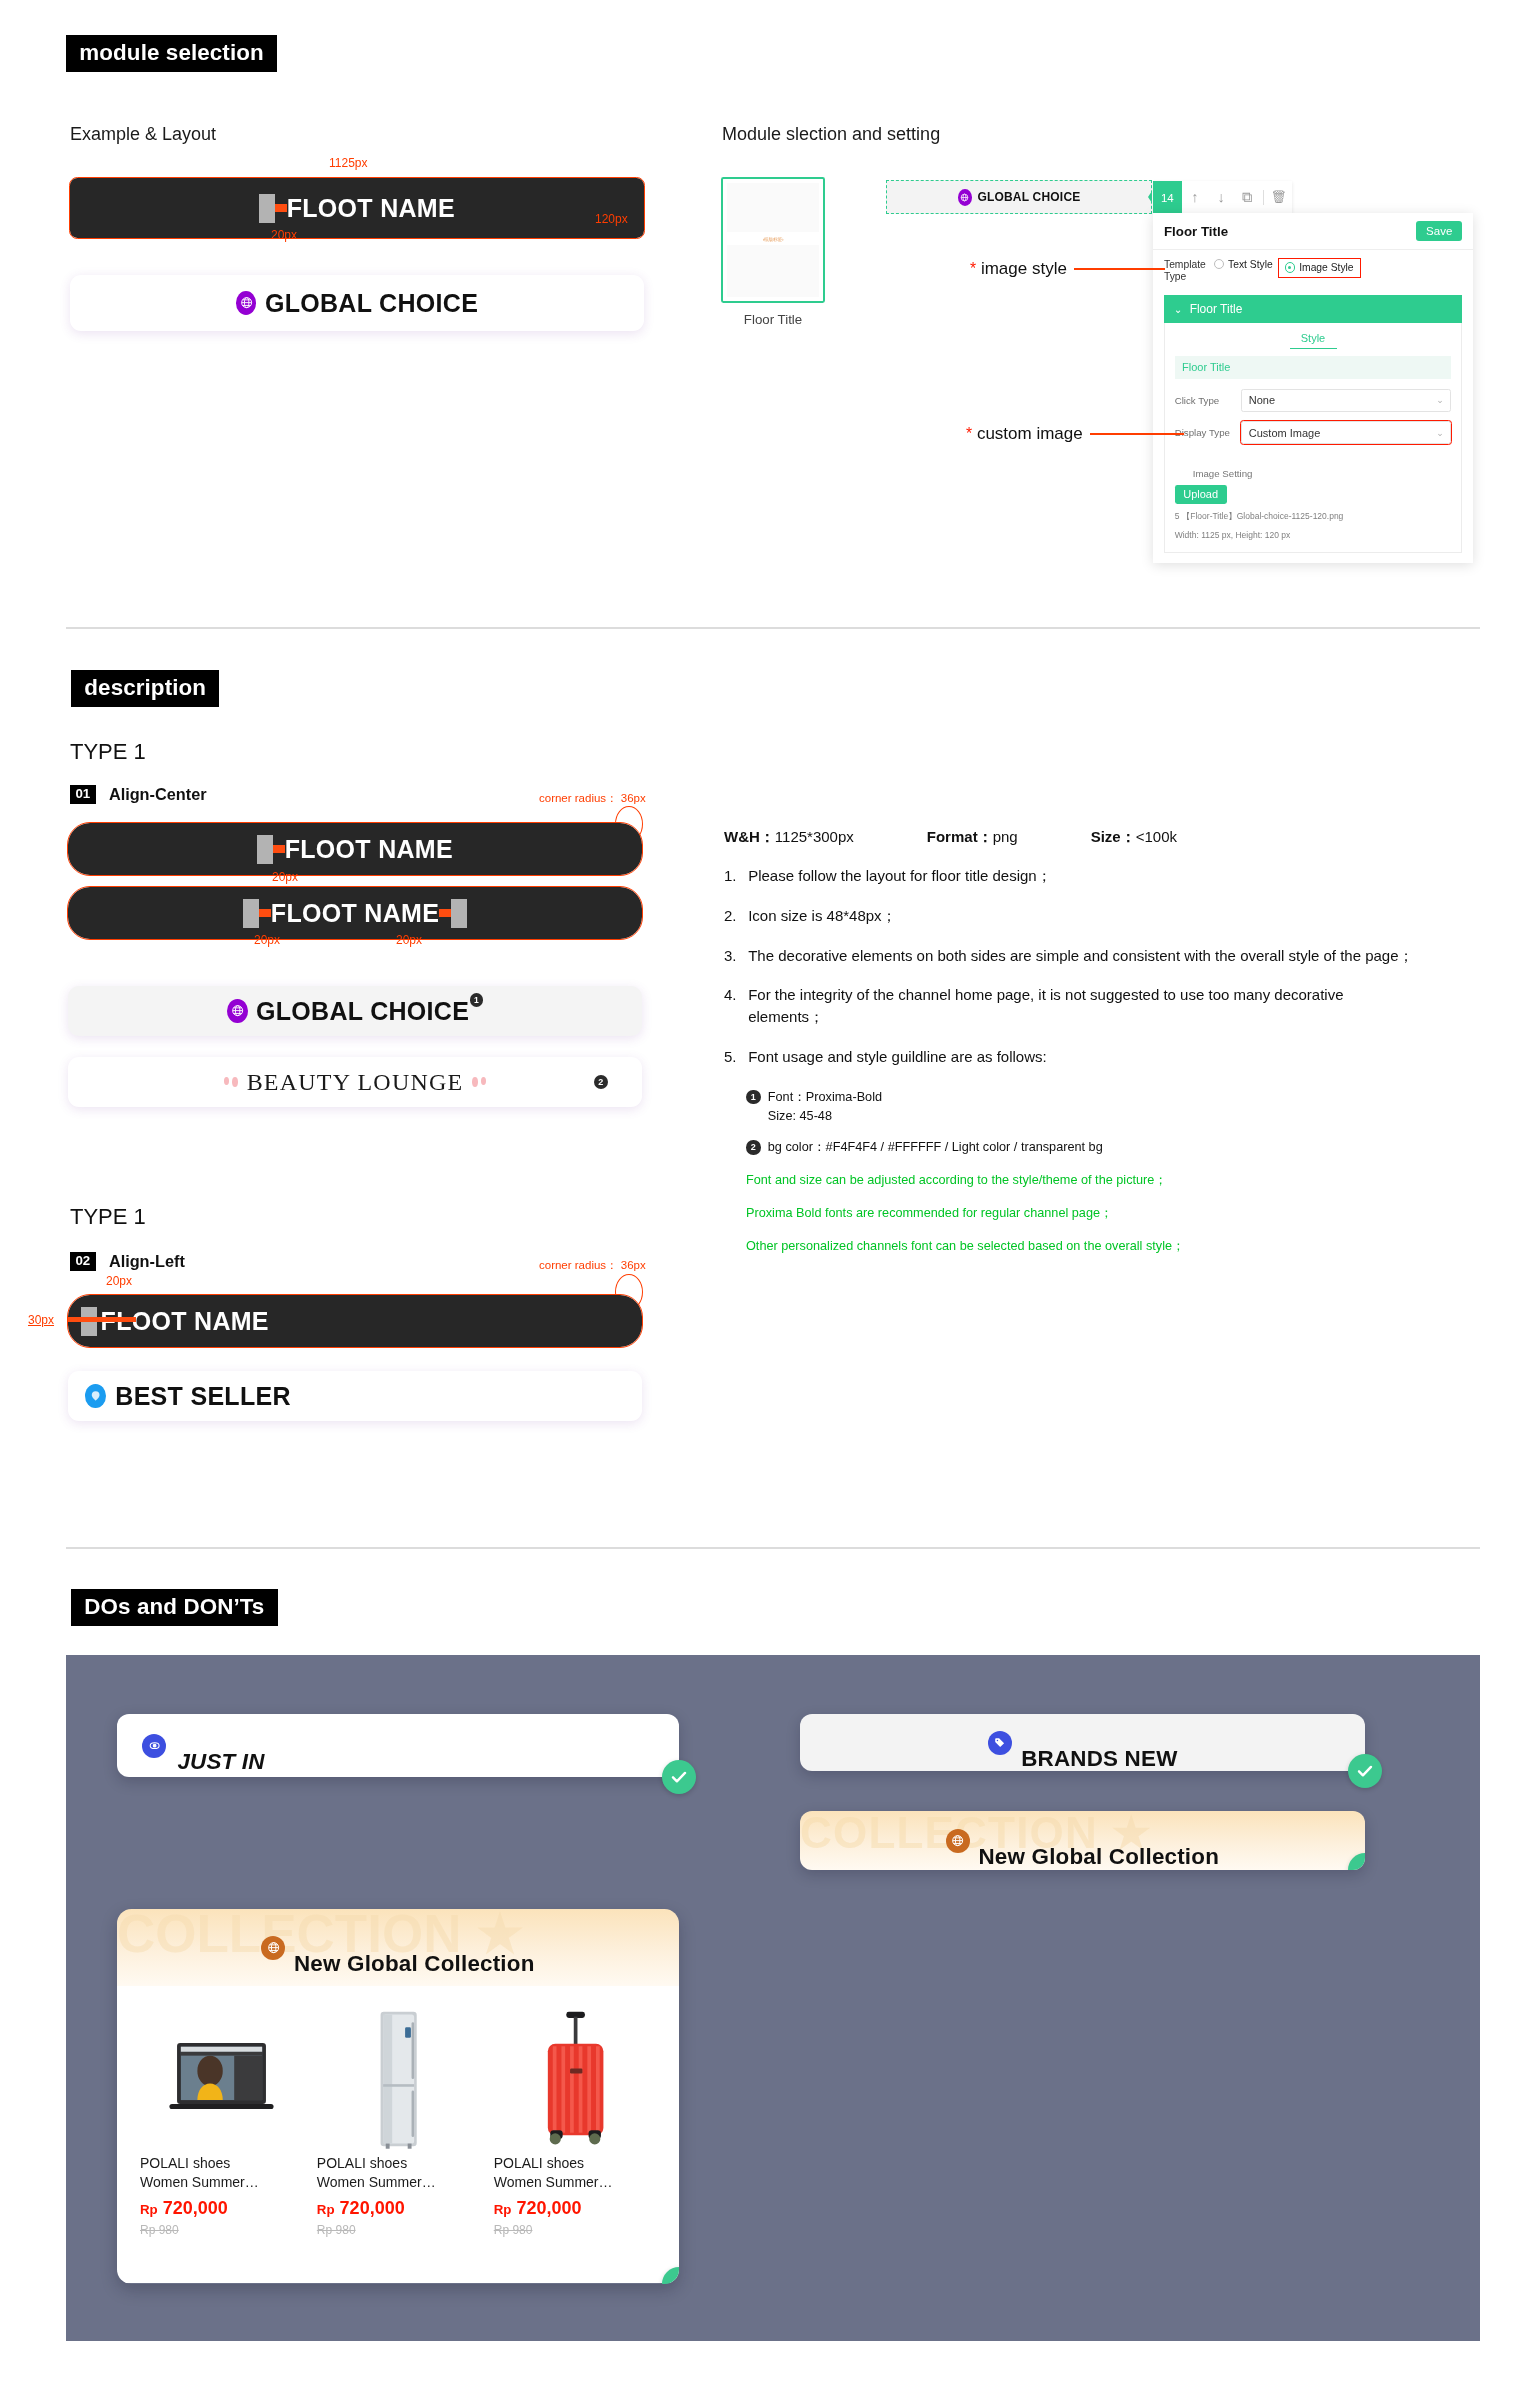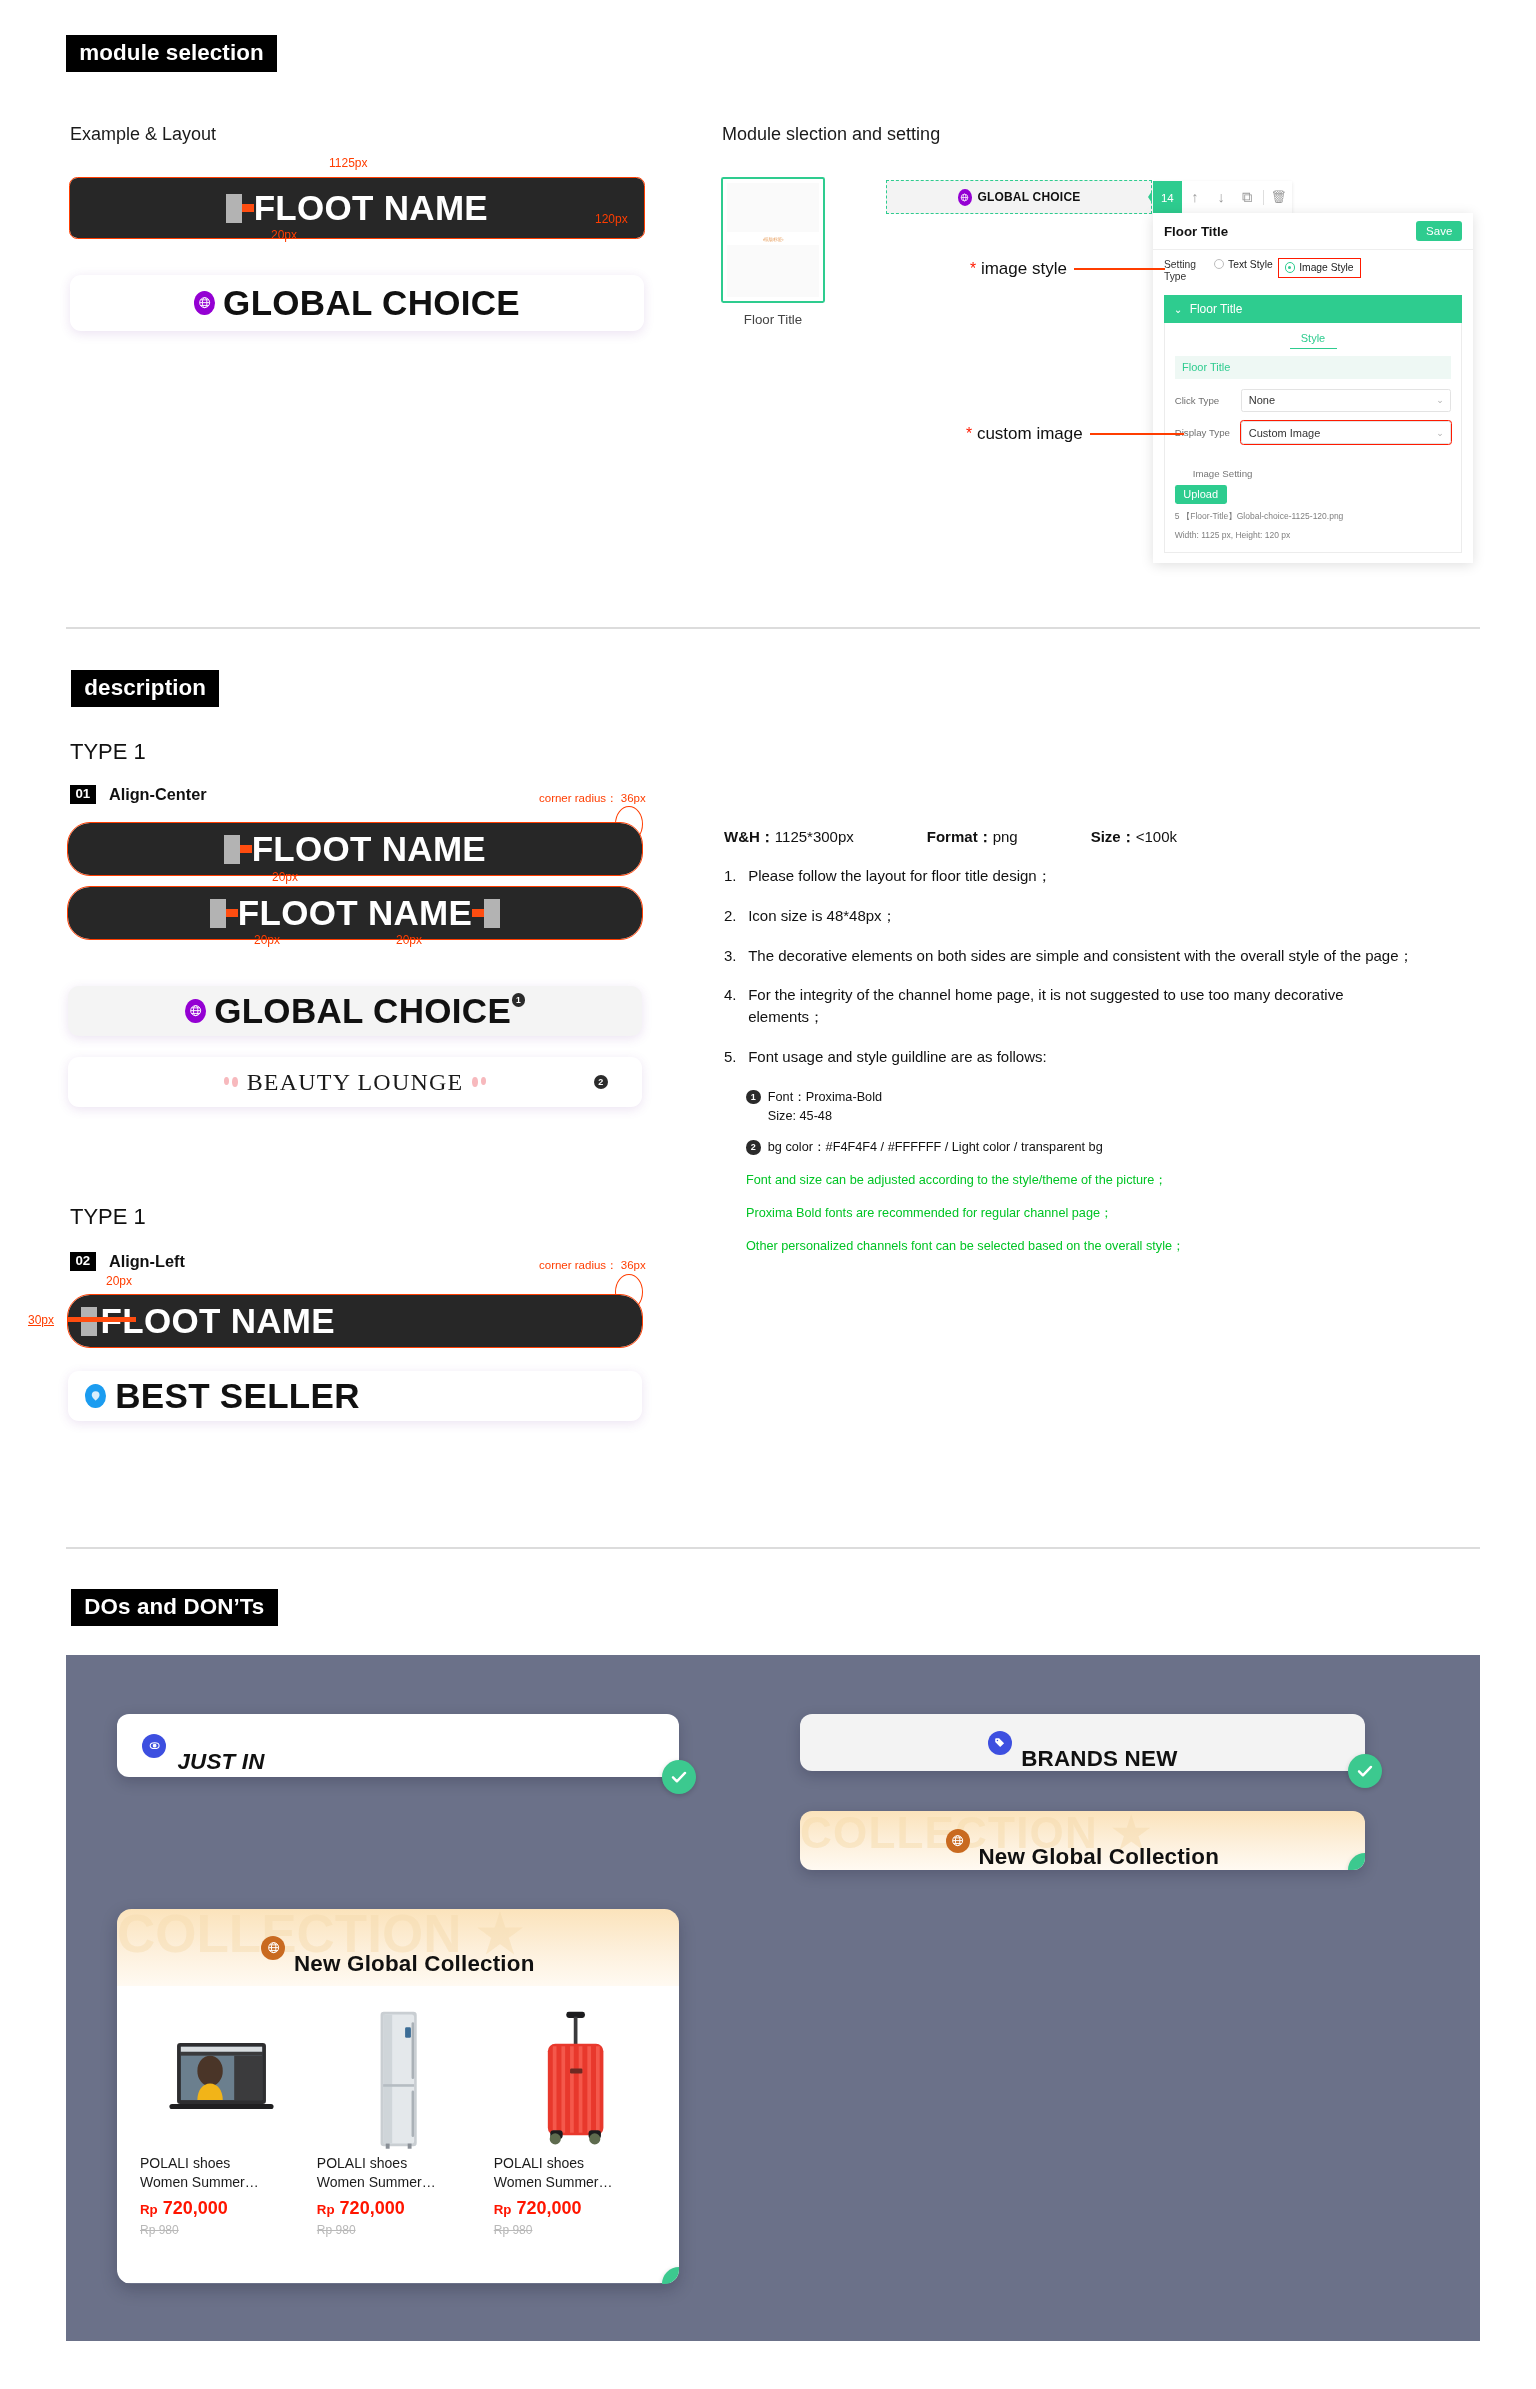--- a/index.html
+++ b/index.html
@@ -42,21 +42,21 @@
     align-items: center;
     justify-content: center;
   }
   .bar-dark { background: #272727; }
   .bar-round { border-radius: 22px; }
   .outline-red { outline: 1.8px solid #ff3d00; outline-offset: 0; }
 
   .floot-txt {
     color: #ffffff;
     font-weight: bold;
-    font-size: 35px;
+    font-size: 25px;
     letter-spacing: 0.3px;
     font-family: "Liberation Sans", sans-serif;
   }
   .deco-grey {
     width: 15.7px; height: 29px;
     background: #b3b3b3;
     display: inline-block;
   }
   .deco-orange {
     width: 12px; height: 8.5px;
@@ -321,21 +321,21 @@
     <div class="tb-ico" style="font-size:12.7px;">🗑</div>
   </div>
 
   <div style="position:absolute; left:1153px; top:213px;" class="panel">
     <div class="panel-head">
       <span class="t">Floor Title</span>
       <span class="save-btn">Save</span>
     </div>
 
     <div class="row-tpl">
-      <span class="tpl-label">Setting Type</span>
+      <span class="tpl-label">Template Type</span>
       <span class="radio-opt" style="margin-left:3.6px;">
         <i class="radio"></i>
         <span>Text Style</span>
       </span>
       <span class="radio-opt hl-red" style="padding:3.6px 6px;">
         <i class="radio on"></i>
         <span>Image Style</span>
       </span>
     </div>
 

